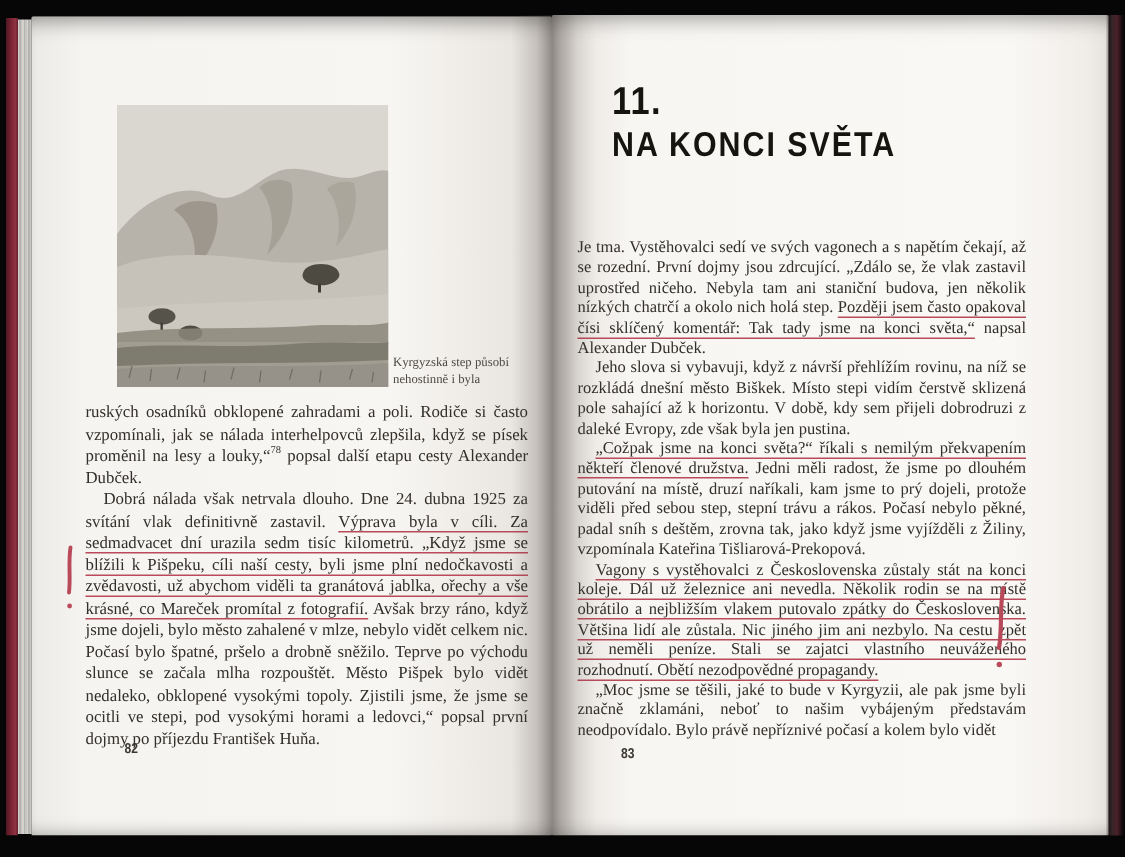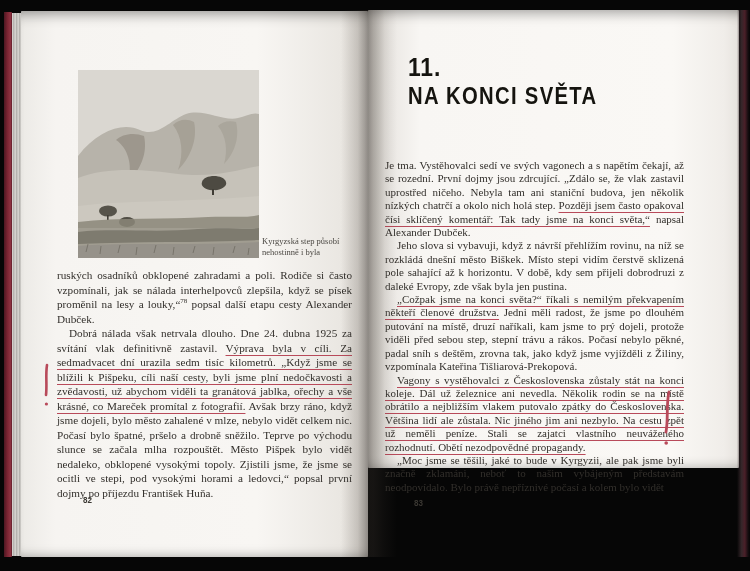--- a/index.html
+++ b/index.html
@@ -13,21 +13,21 @@
     background:repeating-linear-gradient(90deg,#d3d1cd 0 1px,#b5b3af 1px 2px,#c8c6c2 2px 3px);}
   .right-edge{position:absolute;left:737px;top:10px;width:13px;height:548px;
     background:linear-gradient(90deg,rgba(20,16,18,0) 0%,#35262a 35%,#4a1f28 60%,#150d10 85%,#050505 100%);}
   .gutter{position:absolute;left:341px;top:9px;width:56px;height:549px;pointer-events:none;
     background:linear-gradient(90deg,rgba(70,62,56,0) 0%,rgba(70,62,56,.18) 30%,rgba(45,40,36,.42) 48%,rgba(60,54,48,.30) 58%,rgba(80,72,64,.10) 78%,rgba(80,72,64,0) 100%);}
 
   .page{position:absolute;color:#322f2b;}
   .page-left{left:21px;top:11px;width:347px;height:546px;border-radius:1px;
     background:linear-gradient(90deg,#eceae6 0%,#f6f4f1 10%,#f8f6f3 68%,#eae7e2 92%,#dcd8d2 100%);
     box-shadow:inset 0 14px 14px -12px rgba(0,0,0,.45), inset 0 -10px 12px -10px rgba(0,0,0,.35);}
-  .page-right{left:368px;top:10px;width:371px;height:458px;border-radius:1px;
+  .page-right{left:368px;top:10px;width:371px;height:547px;border-radius:1px;
     background:linear-gradient(90deg,#d6d2cc 0%,#ebe8e4 6%,#f8f6f3 14%,#faf8f5 82%,#f0ede9 96%,#e6e2dd 100%);
     box-shadow:inset 0 14px 14px -12px rgba(0,0,0,.4), inset 0 -10px 12px -10px rgba(0,0,0,.3);}
 
   
   .photo{position:absolute;left:57px;top:59px;width:181px;height:188px;overflow:hidden;}
   .photo svg{display:block;}
   .caption{position:absolute;left:241px;top:225px;width:100px;
     font-size:8.5px;line-height:10.5px;color:#4b4843;}
   .body-text{position:absolute;text-align:justify;}
   .body-left{left:36px;top:257px;width:295px;font-size:11.2px;line-height:14.5px;}

